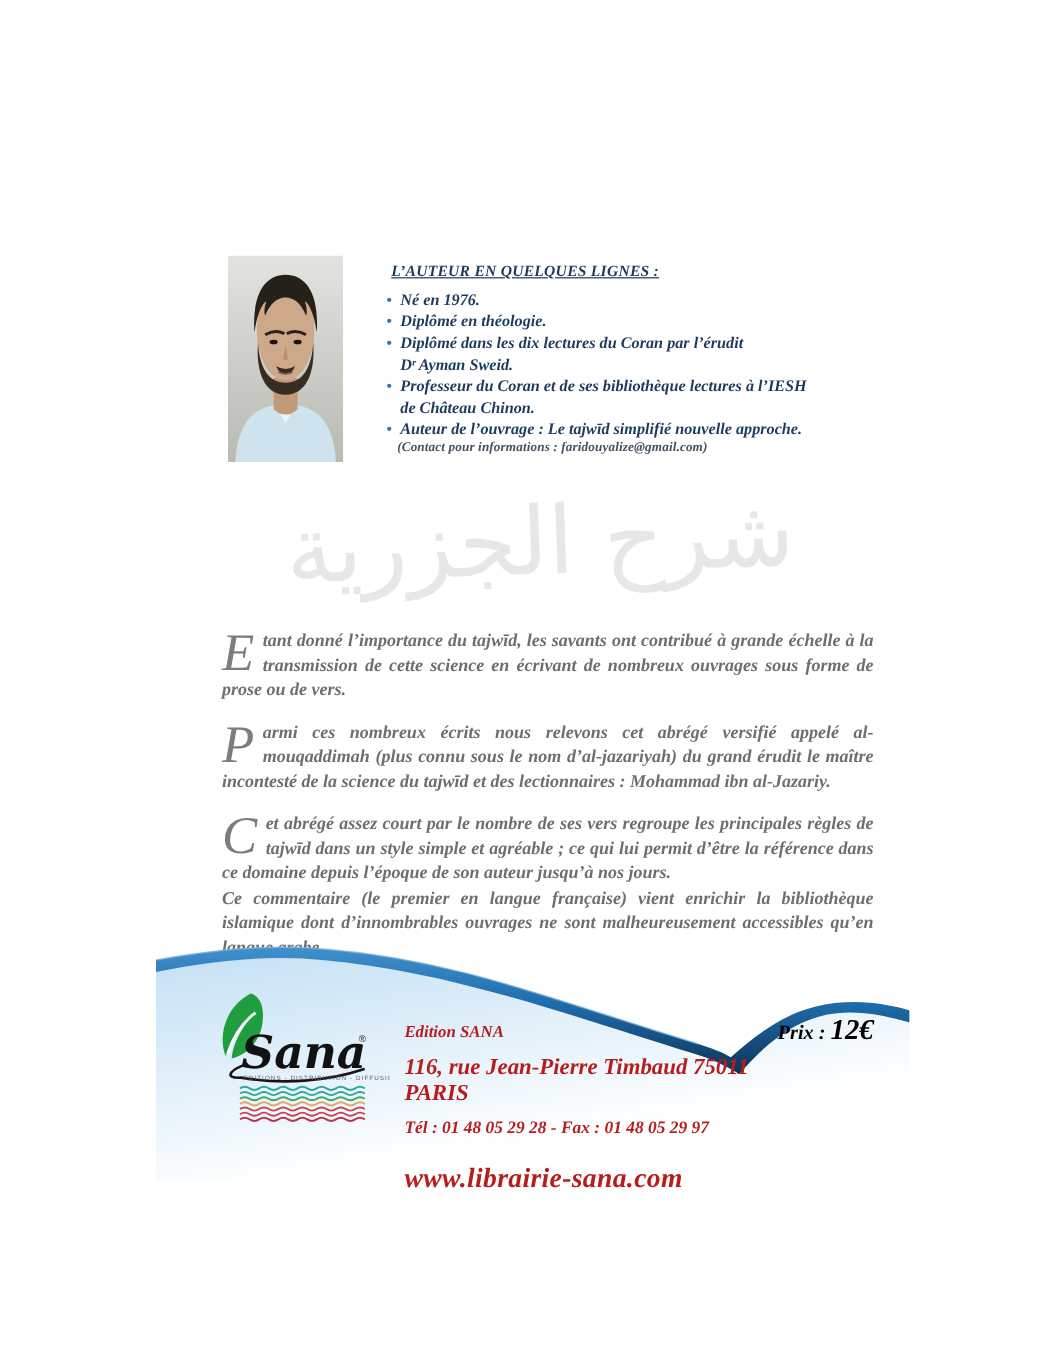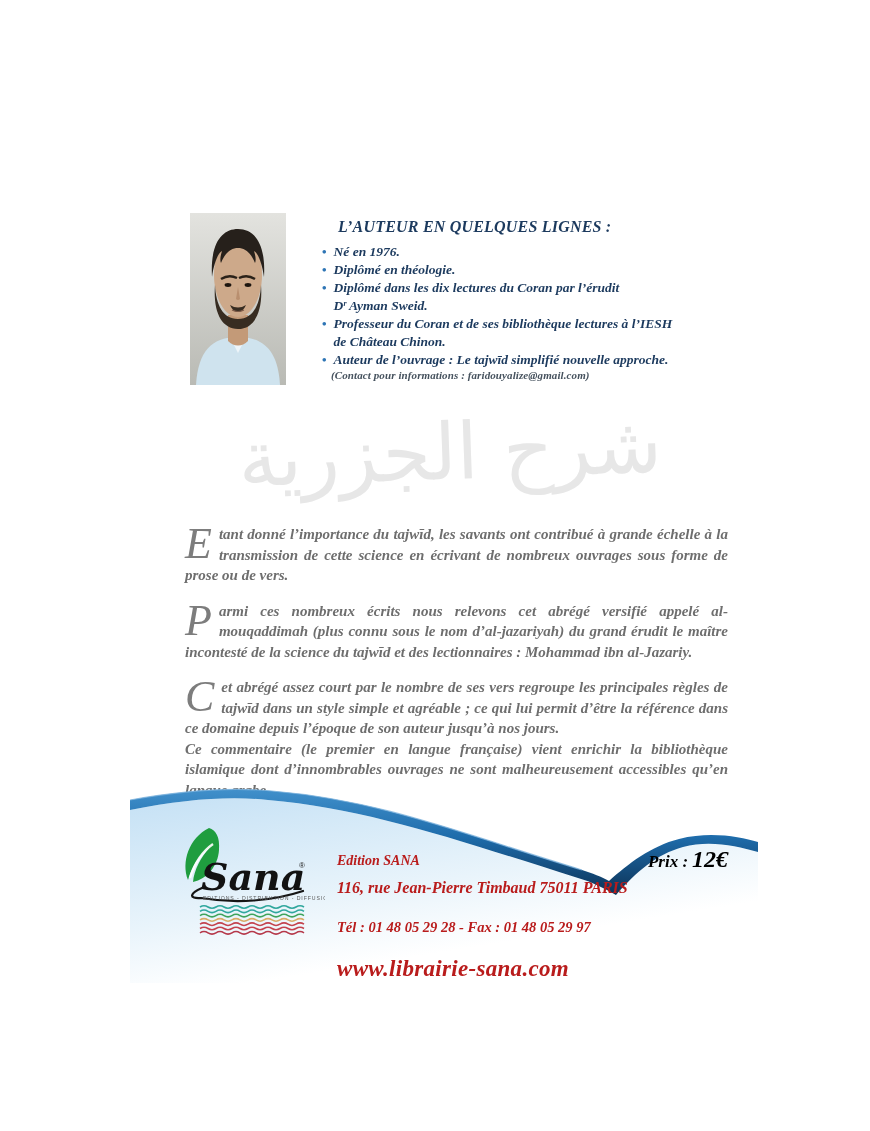--- a/index.html
+++ b/index.html
@@ -5,21 +5,21 @@
   html,body { margin:0; padding:0; background:#ffffff; }
   .page { position:relative; width:870px; height:1131px; background:#fff; overflow:hidden;
           font-family:"Liberation Serif", serif; }
 
   
   .photo { position:absolute; left:190px; top:213px; width:96px; height:172px; }
 
   
   .author { position:absolute; left:322px; top:218px; width:430px;
             color:#1c3a5e; font-style:italic; font-weight:bold; }
-  .author .heading { font-size:16px; margin:0 0 7px 16px; letter-spacing:.2px; }
+  .author .heading { font-size:13px; margin:0 0 7px 4px; letter-spacing:.2px;text-decoration:underline; }
   .bullet { display:flex; gap:7px; font-size:13.5px; line-height:18px; }
   .bullet .dot { color:#2e75b5; font-style:normal; font-size:13px; line-height:17px; }
   .bullet .btxt { white-space:pre-line; }
   .contact { margin-top:0; margin-left:9px; font-size:11px; color:#46525e; letter-spacing:.1px; }
 
   
   .watermark { position:absolute; left:235px; top:396px; width:430px; height:112px;
                display:flex; align-items:center; justify-content:center;
                font-family:"DejaVu Sans", sans-serif; font-size:78px; color:#e7e7e7;
                transform:rotate(-2deg); user-select:none; }
@@ -36,21 +36,21 @@
   
   .waveband { position:absolute; left:130px; top:783px; width:628px; height:200px; }
 
   
   .logo { position:absolute; left:175px; top:822px; width:150px; height:140px; }
 
   
   .pub { position:absolute; left:337px; top:853px; width:300px;
          font-style:italic; font-weight:bold; color:#b91c1c; }
   .pub .l1 { font-size:14px; margin-bottom:10px; }
-  .pub .l2 { font-size:16px; margin-bottom:22px; }
+  .pub .l2 { font-size:19px; margin-bottom:9px; }
   .pub .l3 { font-size:14.5px; margin-bottom:20px; }
   .pub .web { font-size:23px; letter-spacing:.3px; }
 
   
   .prix { position:absolute; left:628px; top:846px; width:120px; text-align:center;
           color:#000000; font-style:italic; font-weight:bold; white-space:nowrap; }
   .prix .lab { font-size:17px; }
   .prix .val { font-size:24px; }
 
   

